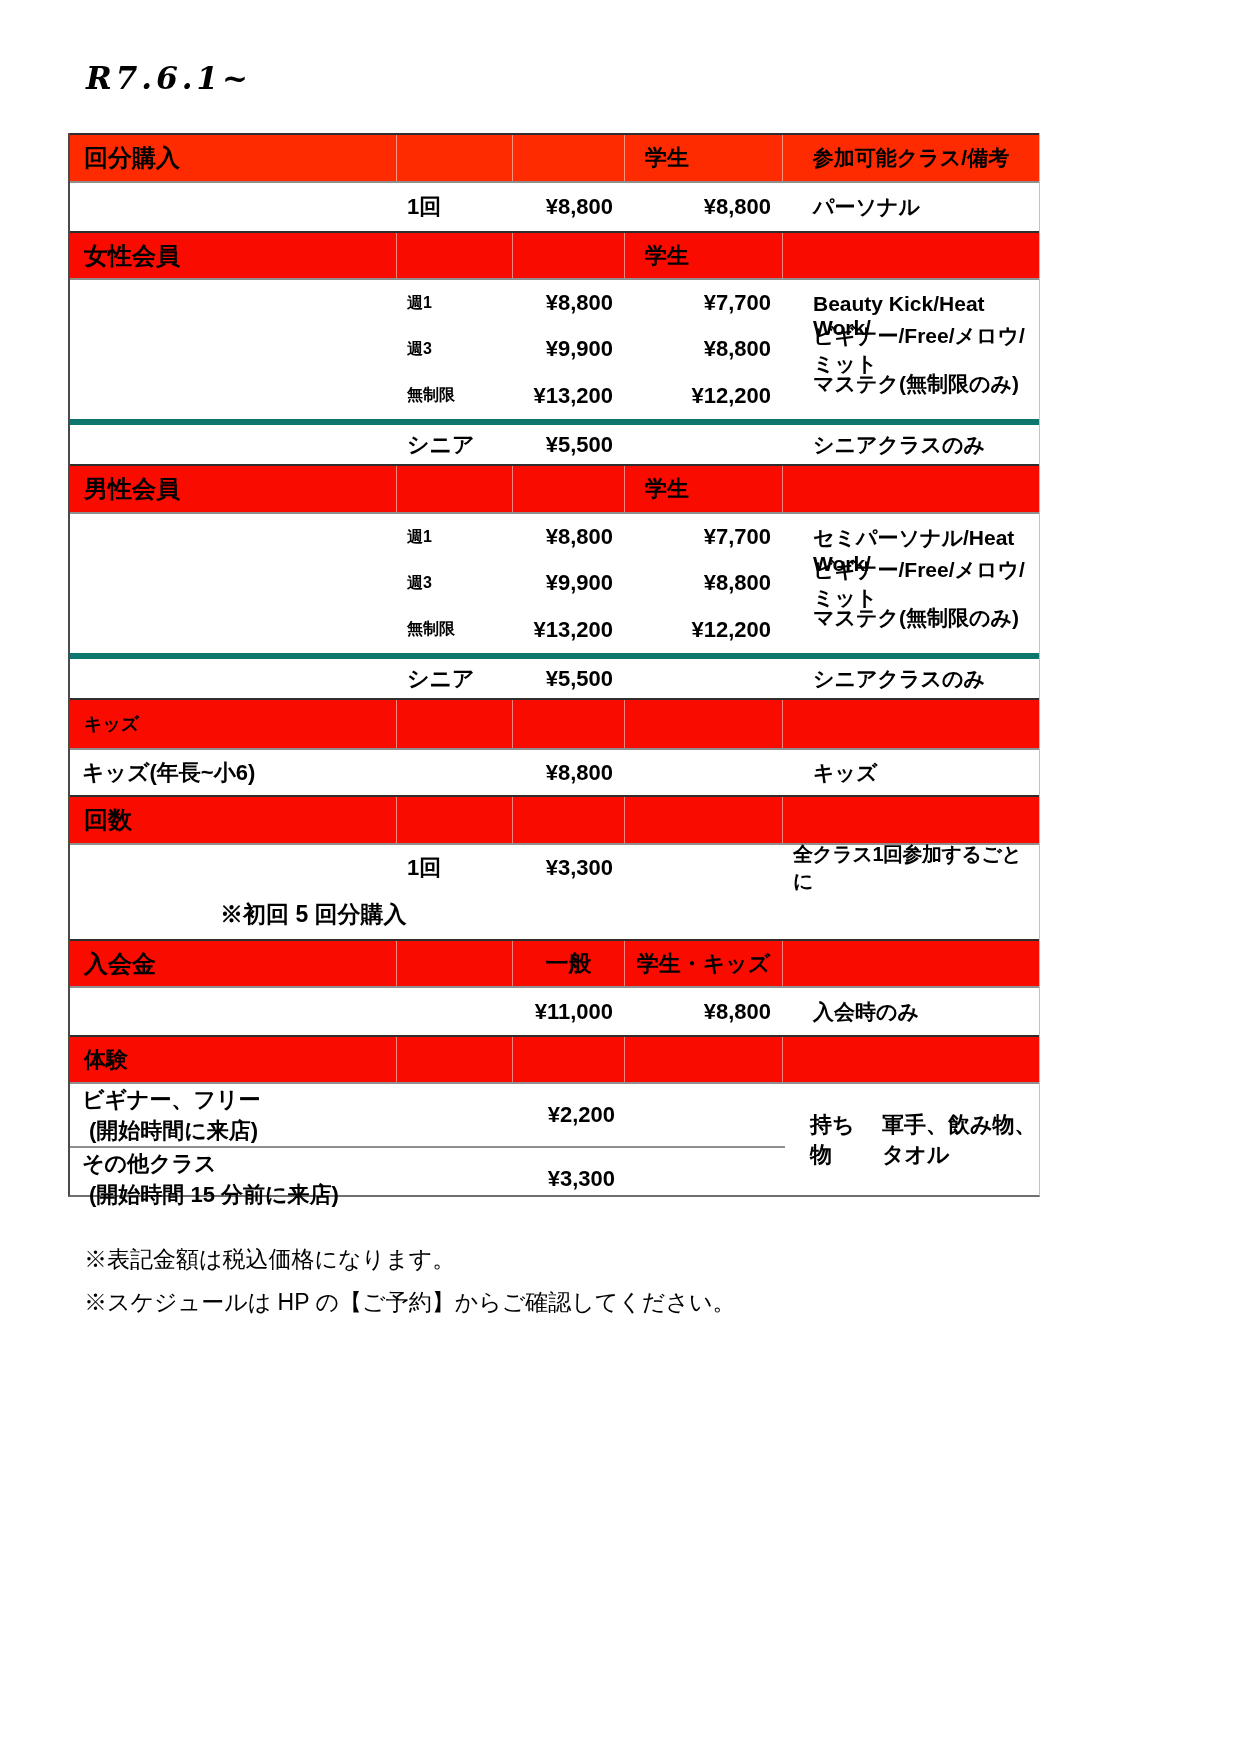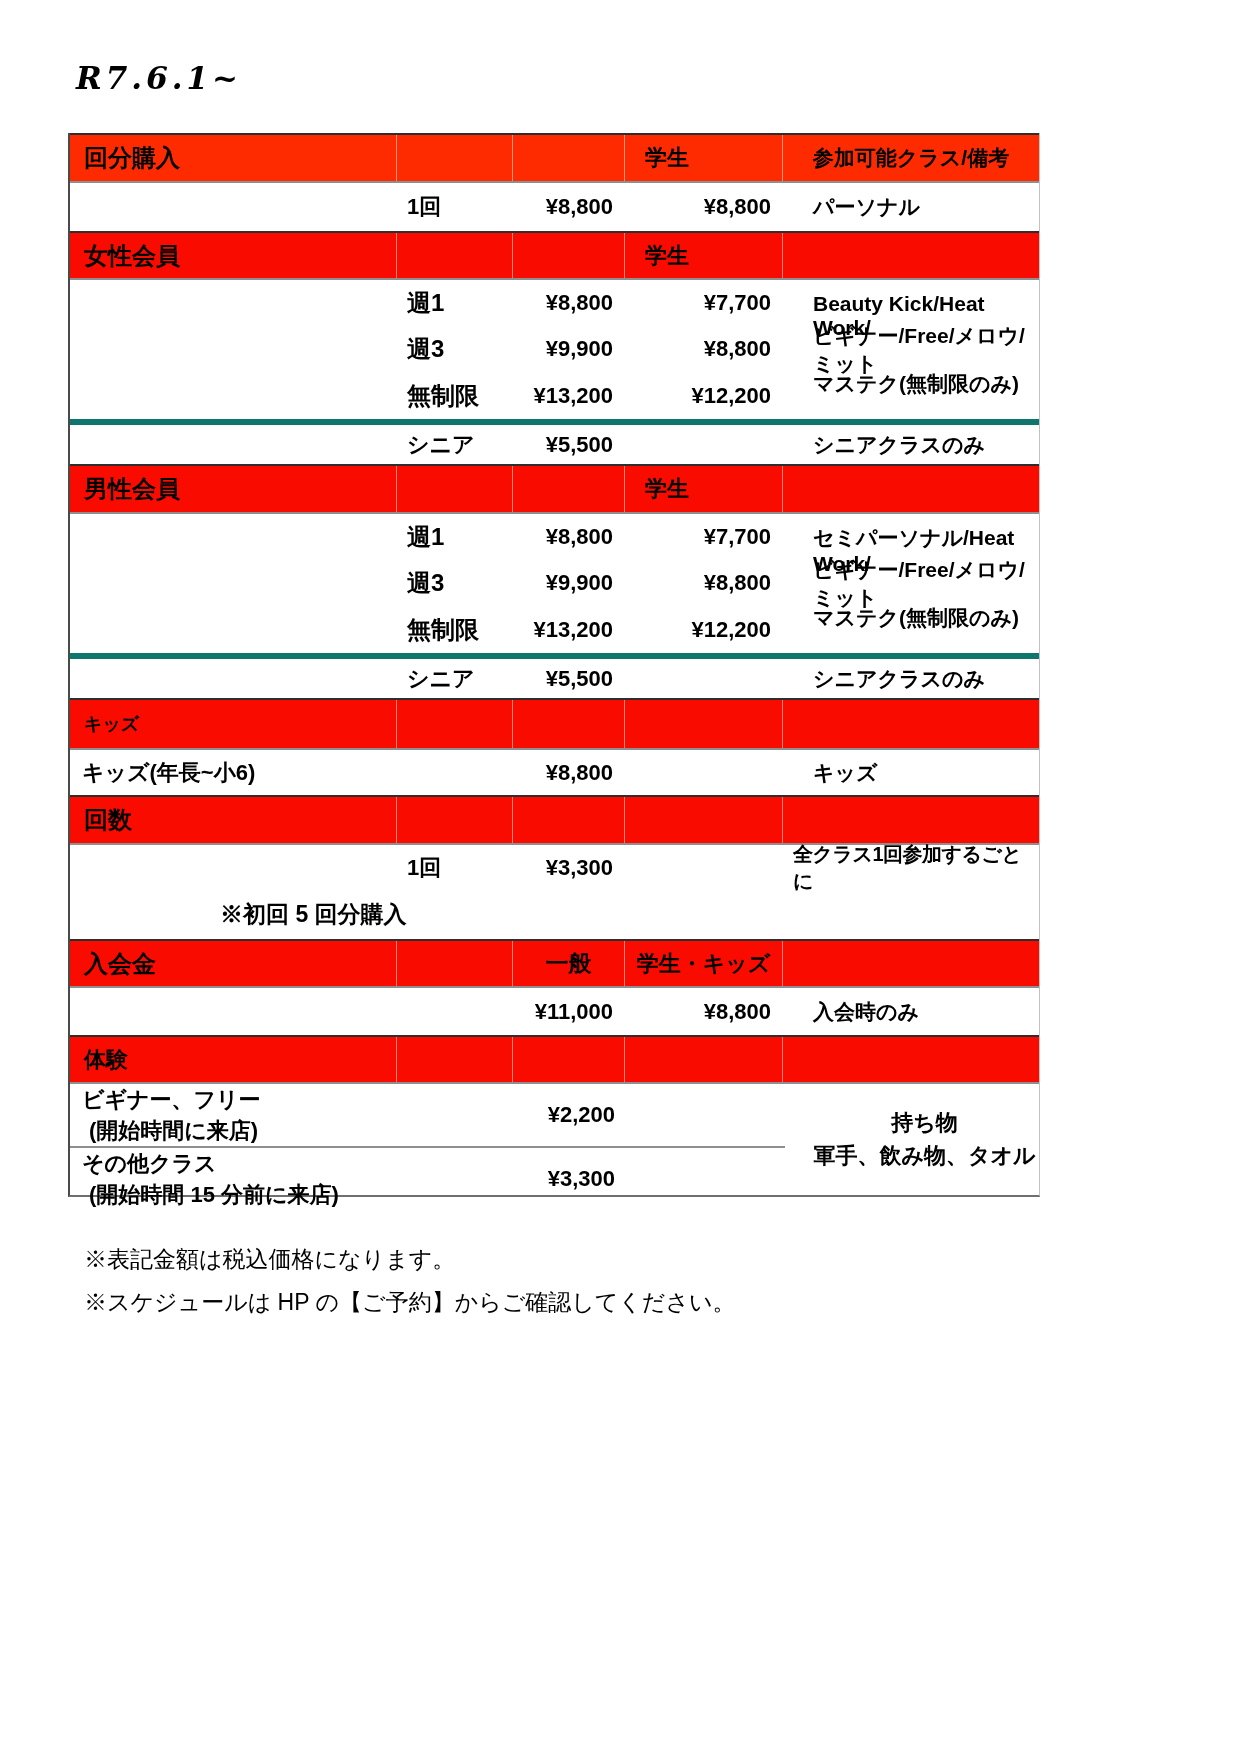--- a/index.html
+++ b/index.html
@@ -3,21 +3,21 @@
 <meta charset="utf-8">
 <style>
   html,body{margin:0;padding:0;background:#ffffff;}
   body{
     width:1240px;height:1755px;position:relative;
     font-family:"Liberation Sans",sans-serif;
     color:#000;font-weight:bold;
     -webkit-font-smoothing:antialiased;
   }
   .date{
-    position:absolute;left:76px;top:60px;
+    position:absolute;left:86px;top:60px;
     font-family:"DejaVu Serif",serif;font-style:italic;font-weight:bold;
     font-size:31px;letter-spacing:4px;
   }
   .pricing-table{
     position:absolute;left:68px;top:133px;width:972px;
     border-left:2px solid #4a4a4a;border-right:1px solid #c2c2c2;
     border-bottom:2px solid #6f6f6f;
     box-sizing:border-box;
   }
   
@@ -47,40 +47,40 @@
   .wrow{display:flex;background:#fff;box-sizing:border-box;}
   .wrow > div{display:flex;align-items:center;box-sizing:border-box;}
   .plan{font-size:22px;padding-left:10px;}
   .price{font-size:22px;justify-content:flex-end;padding-right:12px;}
   .remark{font-size:21px;padding-left:30px;}
   .remark.tight{font-size:20px;padding-left:10px;letter-spacing:-0.5px;}
   .label1{font-size:22px;padding-left:12px;}
   .sect-top{border-top:6px solid #0f766e;}
   
   .col{flex-direction:column;align-items:stretch !important;}
-  .pline{height:46.33px;display:flex;align-items:center;font-size:24px;padding-left:10px;box-sizing:border-box;}
+  .pline{height:46.33px;display:flex;align-items:center;font-size:16px;padding-left:10px;box-sizing:border-box;}
   .pprice{height:46.33px;display:flex;align-items:center;justify-content:flex-end;font-size:22px;padding-right:12px;box-sizing:border-box;}
   .rstack{flex-direction:column;justify-content:center;align-items:stretch !important;}
   .rline{height:34px;display:flex;align-items:center;font-size:21px;padding-left:30px;box-sizing:border-box;}
   
   .tickets{flex-direction:column;}
   .tickets .tline{display:flex;height:45px;}
   .tickets .tline > div{display:flex;align-items:center;box-sizing:border-box;}
   .tickets .tnote{height:49px;display:flex;align-items:center;padding-left:150px;font-size:23px;box-sizing:border-box;}
   
   .trial{display:flex;}
   .trial-left{width:715px;flex:none;display:flex;flex-direction:column;}
   .trial-sub{display:flex;box-sizing:border-box;}
   .trial-sub.divide{border-bottom:2px solid #8f8f8f;}
   .tl-label{width:445px;flex:none;display:flex;flex-direction:column;justify-content:center;padding-left:12px;box-sizing:border-box;}
   .tl-label .l1{font-size:22px;line-height:31px;}
   .tl-label .l2{font-size:22px;line-height:31px;padding-left:7px;}
   .tl-price{width:112px;flex:none;display:flex;align-items:center;justify-content:flex-end;padding-right:12px;font-size:22px;box-sizing:border-box;}
   .tl-spacer{width:158px;flex:none;}
-  .trial-remark{display:flex;flex-direction:column;justify-content:center;}
+  .trial-remark{display:flex;flex-direction:row;justify-content:center;}
   .trial-remark .rl{height:33px;display:flex;align-items:center;padding-left:25px;font-size:22px;}
   
   .notes{position:absolute;left:84px;top:1244px;font-size:23px;font-weight:normal;}
   .notes .note-line{margin-bottom:13px;height:30px;display:flex;align-items:center;}
 </style>
 </head>
 <body>
 
 <div class="date">R7.6.1~</div>
 

